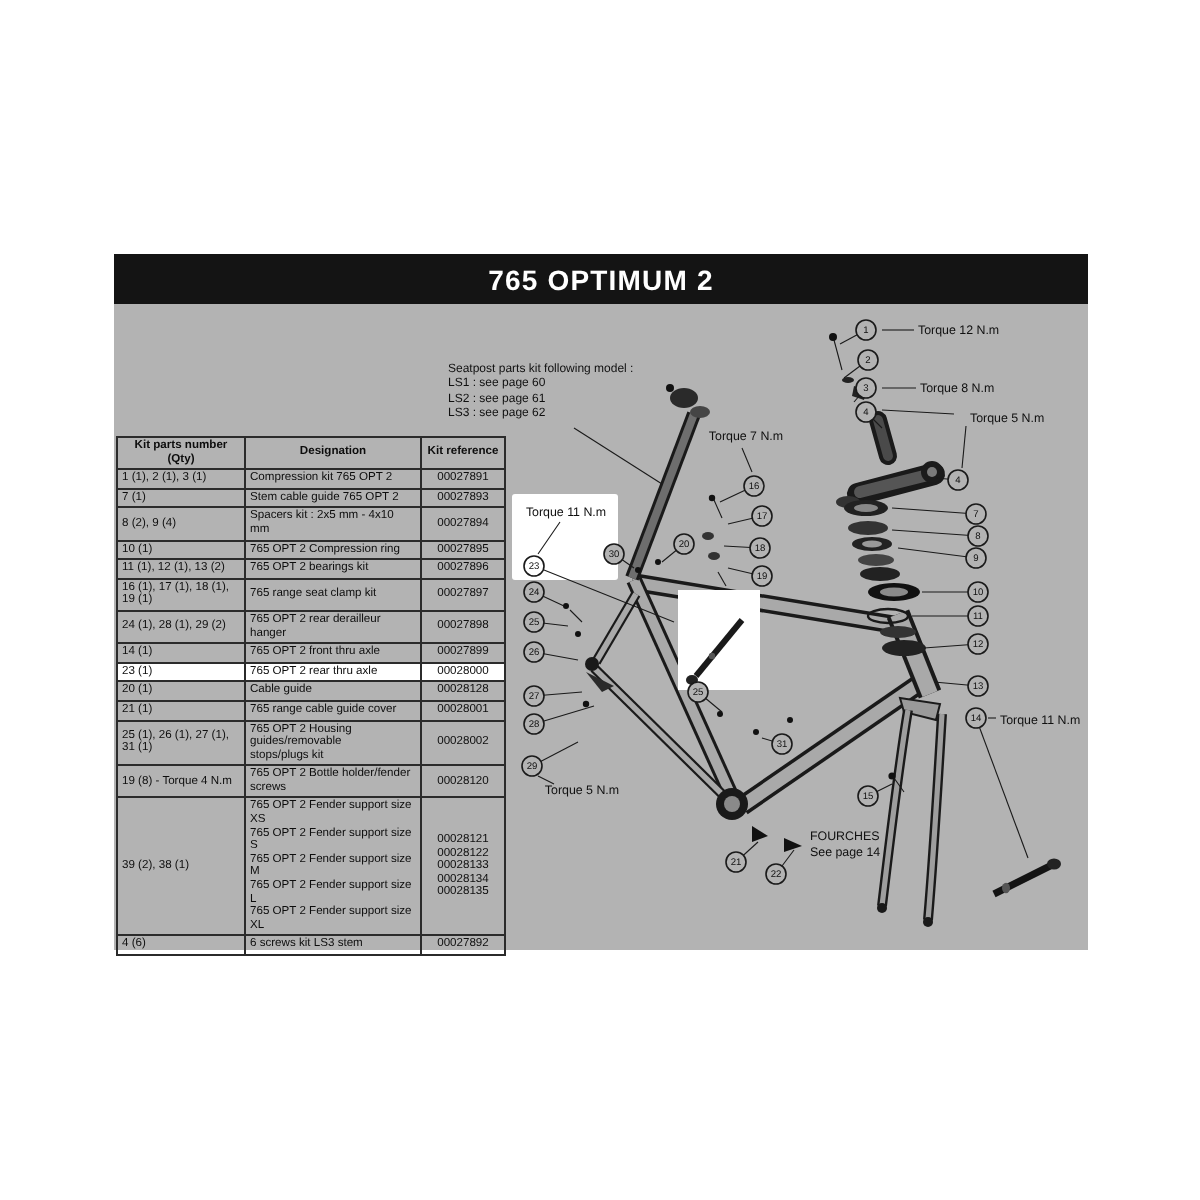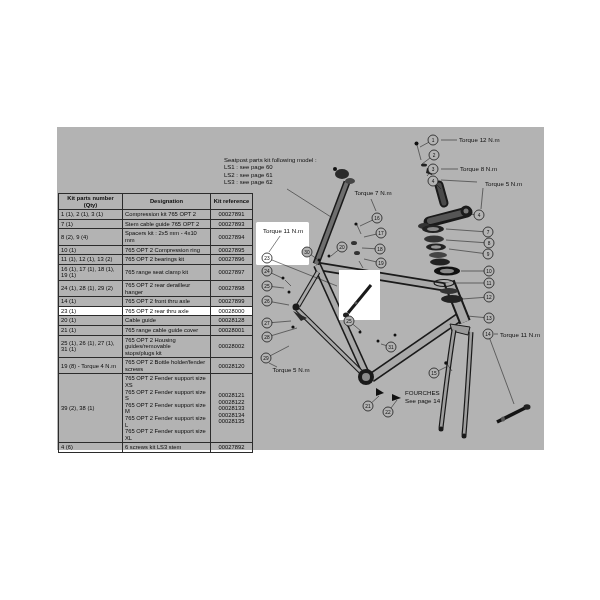--- a/index.html
+++ b/index.html
@@ -24,20 +24,21 @@
   .con{font-size:4.8px;text-anchor:middle;fill:#111;font-family:"Liberation Sans",sans-serif}
   .tq{font-size:6.2px;fill:#101010;font-family:"Liberation Sans",sans-serif}
   .fn{font-size:6.2px;fill:#101010;font-family:"Liberation Sans",sans-serif}
   .tubeO{stroke:#1a1a1a;fill:none}
   .tubeI{stroke:#a9a9a9;fill:none}
 </style>
 </head>
 <body>
 
 <div class="sheet">
+  <div class="titlebar">765 OPTIMUM 2</div>
 
   <div class="canvas">
 
     <svg class="diagram" width="487" height="323" viewBox="57 152 487 323">
 
       <g>
 
         <path class="ldr" d="M287,214 L331,242"></path>
         <path class="ldr" d="M477,207 L441,205"></path>
 

